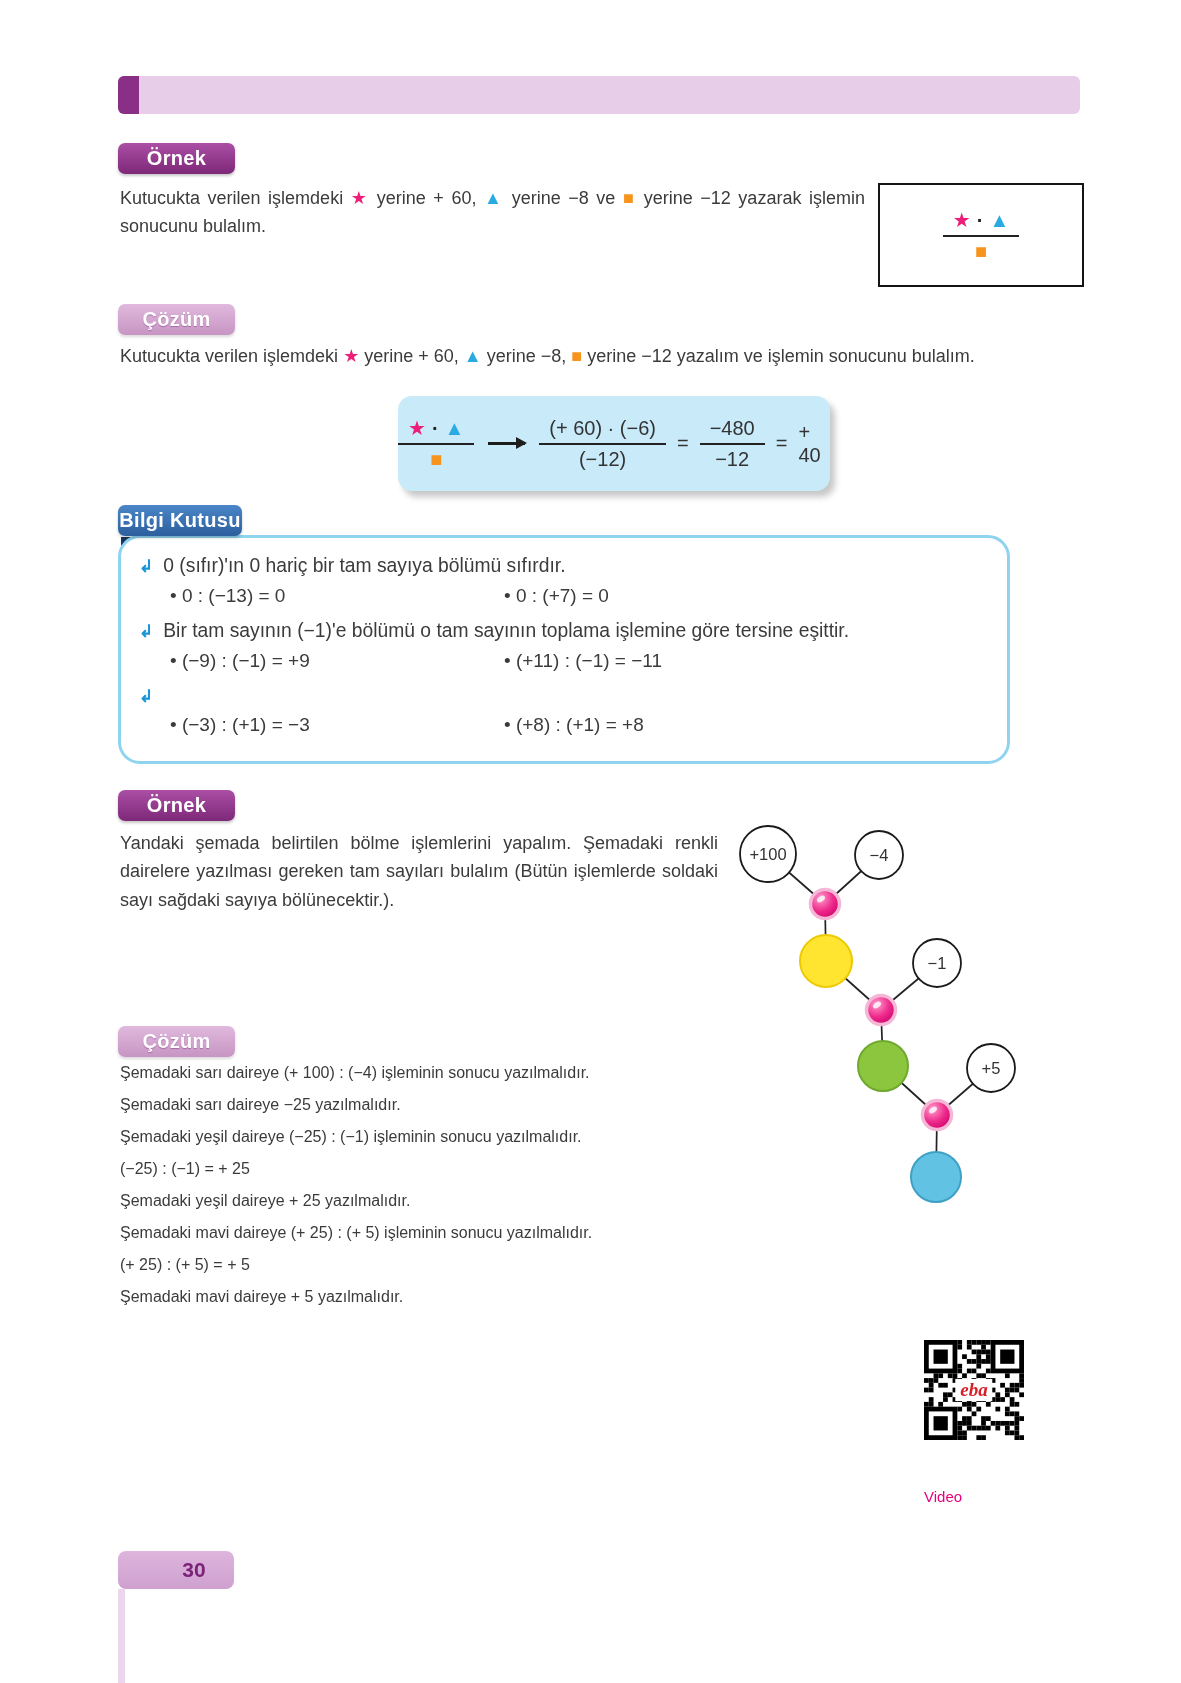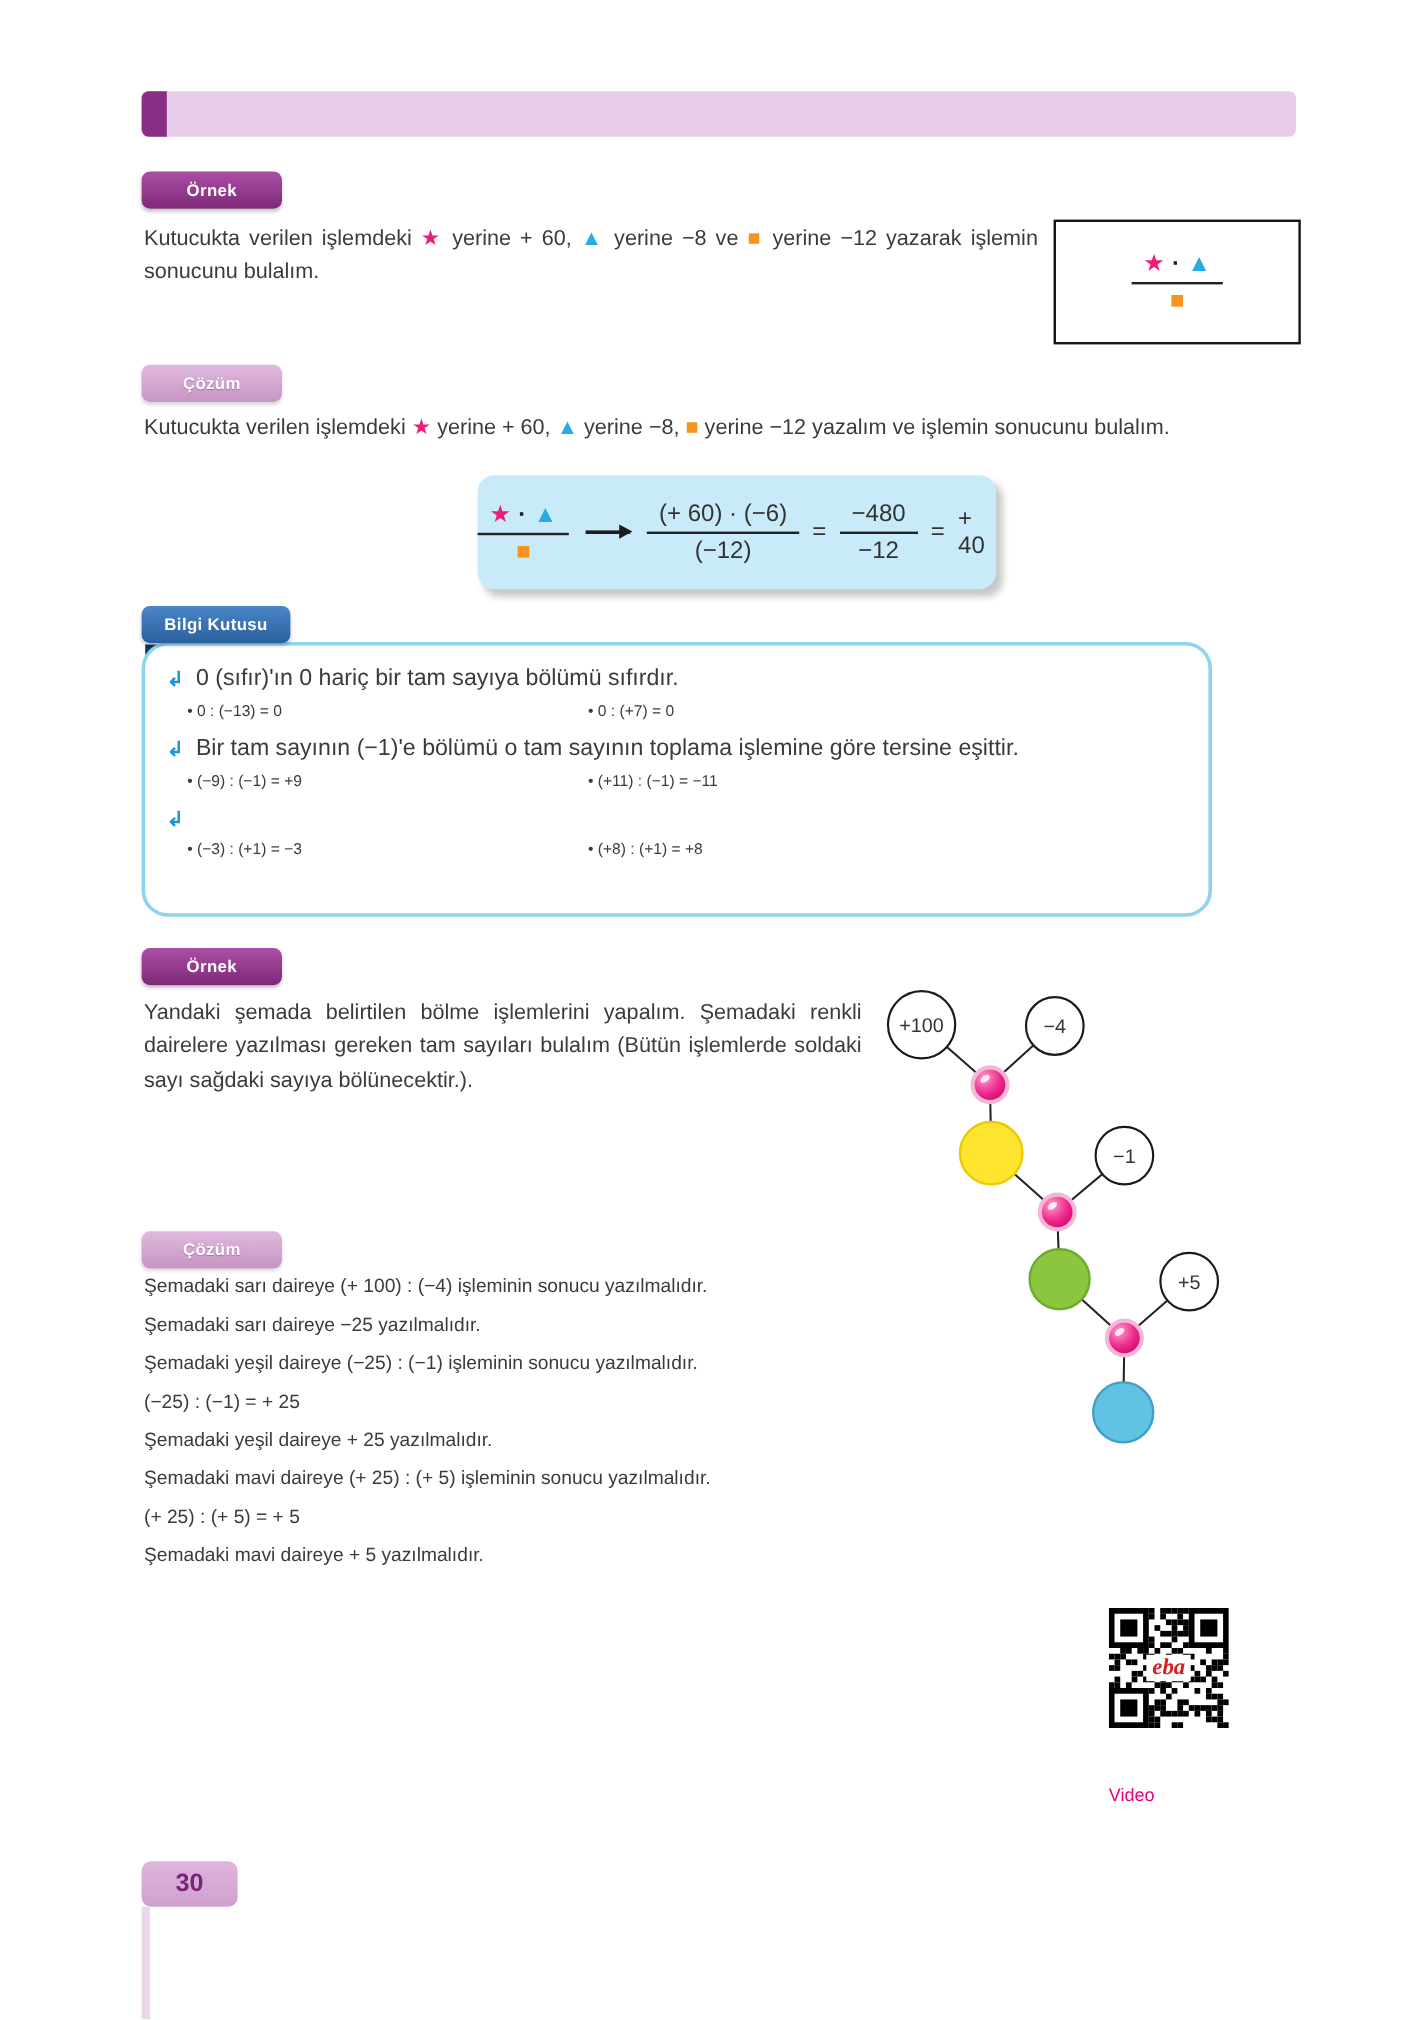--- a/index.html
+++ b/index.html
@@ -7,21 +7,21 @@
         font-family:"Liberation Sans",sans-serif;color:#3b3b3b;}
 
   
   .top-bar{position:absolute;left:118px;top:76px;width:962px;height:38px;
            background:var(--light-purple,#e7cde7);border-radius:6px;}
   .top-bar-cap{position:absolute;left:0;top:0;width:21px;height:38px;
                background:var(--accent-purple,#8a2f86);border-radius:6px 0 0 6px;}
 
   
   .badge{position:absolute;left:118px;height:31px;line-height:31px;text-align:center;
-         color:#fff;font-weight:bold;font-size:14px;border-radius:7px;letter-spacing:.3px;}
+         color:#fff;font-weight:bold;font-size:20px;border-radius:7px;letter-spacing:.3px;}
   .badge-ornek{width:117px;background:linear-gradient(180deg,#aa4fa5,#7e2878);
                box-shadow:0 2px 3px rgba(0,0,0,.22);}
   .badge-cozum{width:117px;background:linear-gradient(180deg,#e0b9dd,#c795c3);
                text-shadow:0 1px 1px rgba(120,40,120,.45);box-shadow:0 2px 3px rgba(0,0,0,.15);}
   .badge-bilgi{width:124px;background:linear-gradient(180deg,#4a86c8,#2b5f9e);
                box-shadow:0 2px 3px rgba(0,0,0,.2);}
 
   .para{position:absolute;left:120px;margin:0;font-size:18px;line-height:1.58;text-align:justify;}
 
   .sym-star{color:var(--star,#ed1e79);}
@@ -48,21 +48,21 @@
                 border-bottom:6.8px solid transparent;}
 
   
   .info-box{position:absolute;left:118px;top:535px;width:892px;height:229px;background:#fff;
             border:3px solid var(--info-border,#8ed4f0);border-radius:22px;box-sizing:border-box;}
   .info-corner{position:absolute;left:121px;top:537px;width:0;height:0;
                border-top:15px solid #16355e;border-right:15px solid transparent;}
   .info-inner{padding:17px 20px 0 18px;}
   .info-head{display:flex;align-items:flex-start;gap:10px;font-size:19.3px;margin:0;}
   .hook{color:#1b95d8;font-size:17px;font-weight:bold;transform:translateY(1px);}
-  .info-ex{display:flex;font-size:13px;margin:8px 0 13px 17px;}
+  .info-ex{display:flex;font-size:19px;margin:8px 0 13px 31px;}
   .info-ex .c1{width:334px;}
 
   
   .diagram{position:absolute;left:718px;top:816px;width:310px;height:400px;}
   .diagram text{font-family:"Liberation Sans",sans-serif;font-size:16.5px;fill:#333;}
 
   
   .sol-lines{position:absolute;left:120px;top:1064px;width:700px;}
   .sol-line{font-size:16px;margin-bottom:14px;white-space:nowrap;}
 
@@ -71,21 +71,21 @@
   .qr-logo{position:absolute;left:50%;top:50%;transform:translate(-50%,-50%);
            background:#fff;padding:0 5px;font-family:"Liberation Serif",serif;font-style:italic;
            font-weight:bold;font-size:19px;color:#d62027;}
   .qr-caption{position:absolute;left:924px;top:1488px;width:100px;text-align:left;
               font-size:15px;color:var(--video-pink,#e6007e);}
 
   
   .page-badge{position:absolute;left:118px;top:1551px;width:80px;height:38px;
               background:linear-gradient(180deg,#ddb5dd,#cfa0cf);border-radius:8px;
               display:flex;align-items:center;justify-content:center;
-              font-size:21px;font-weight:bold;color:#7b2378;}
+              font-size:21px;font-weight:bold;color:#7b2378;padding-left:36px;}
   .bottom-strip{position:absolute;left:118px;top:1589px;width:7px;height:94px;background:#ecd6ec;}
 </style>
 </head>
 <body>
 
 <div class="page">
 
   <div class="top-bar">
     <div class="top-bar-cap"></div>
   </div>

